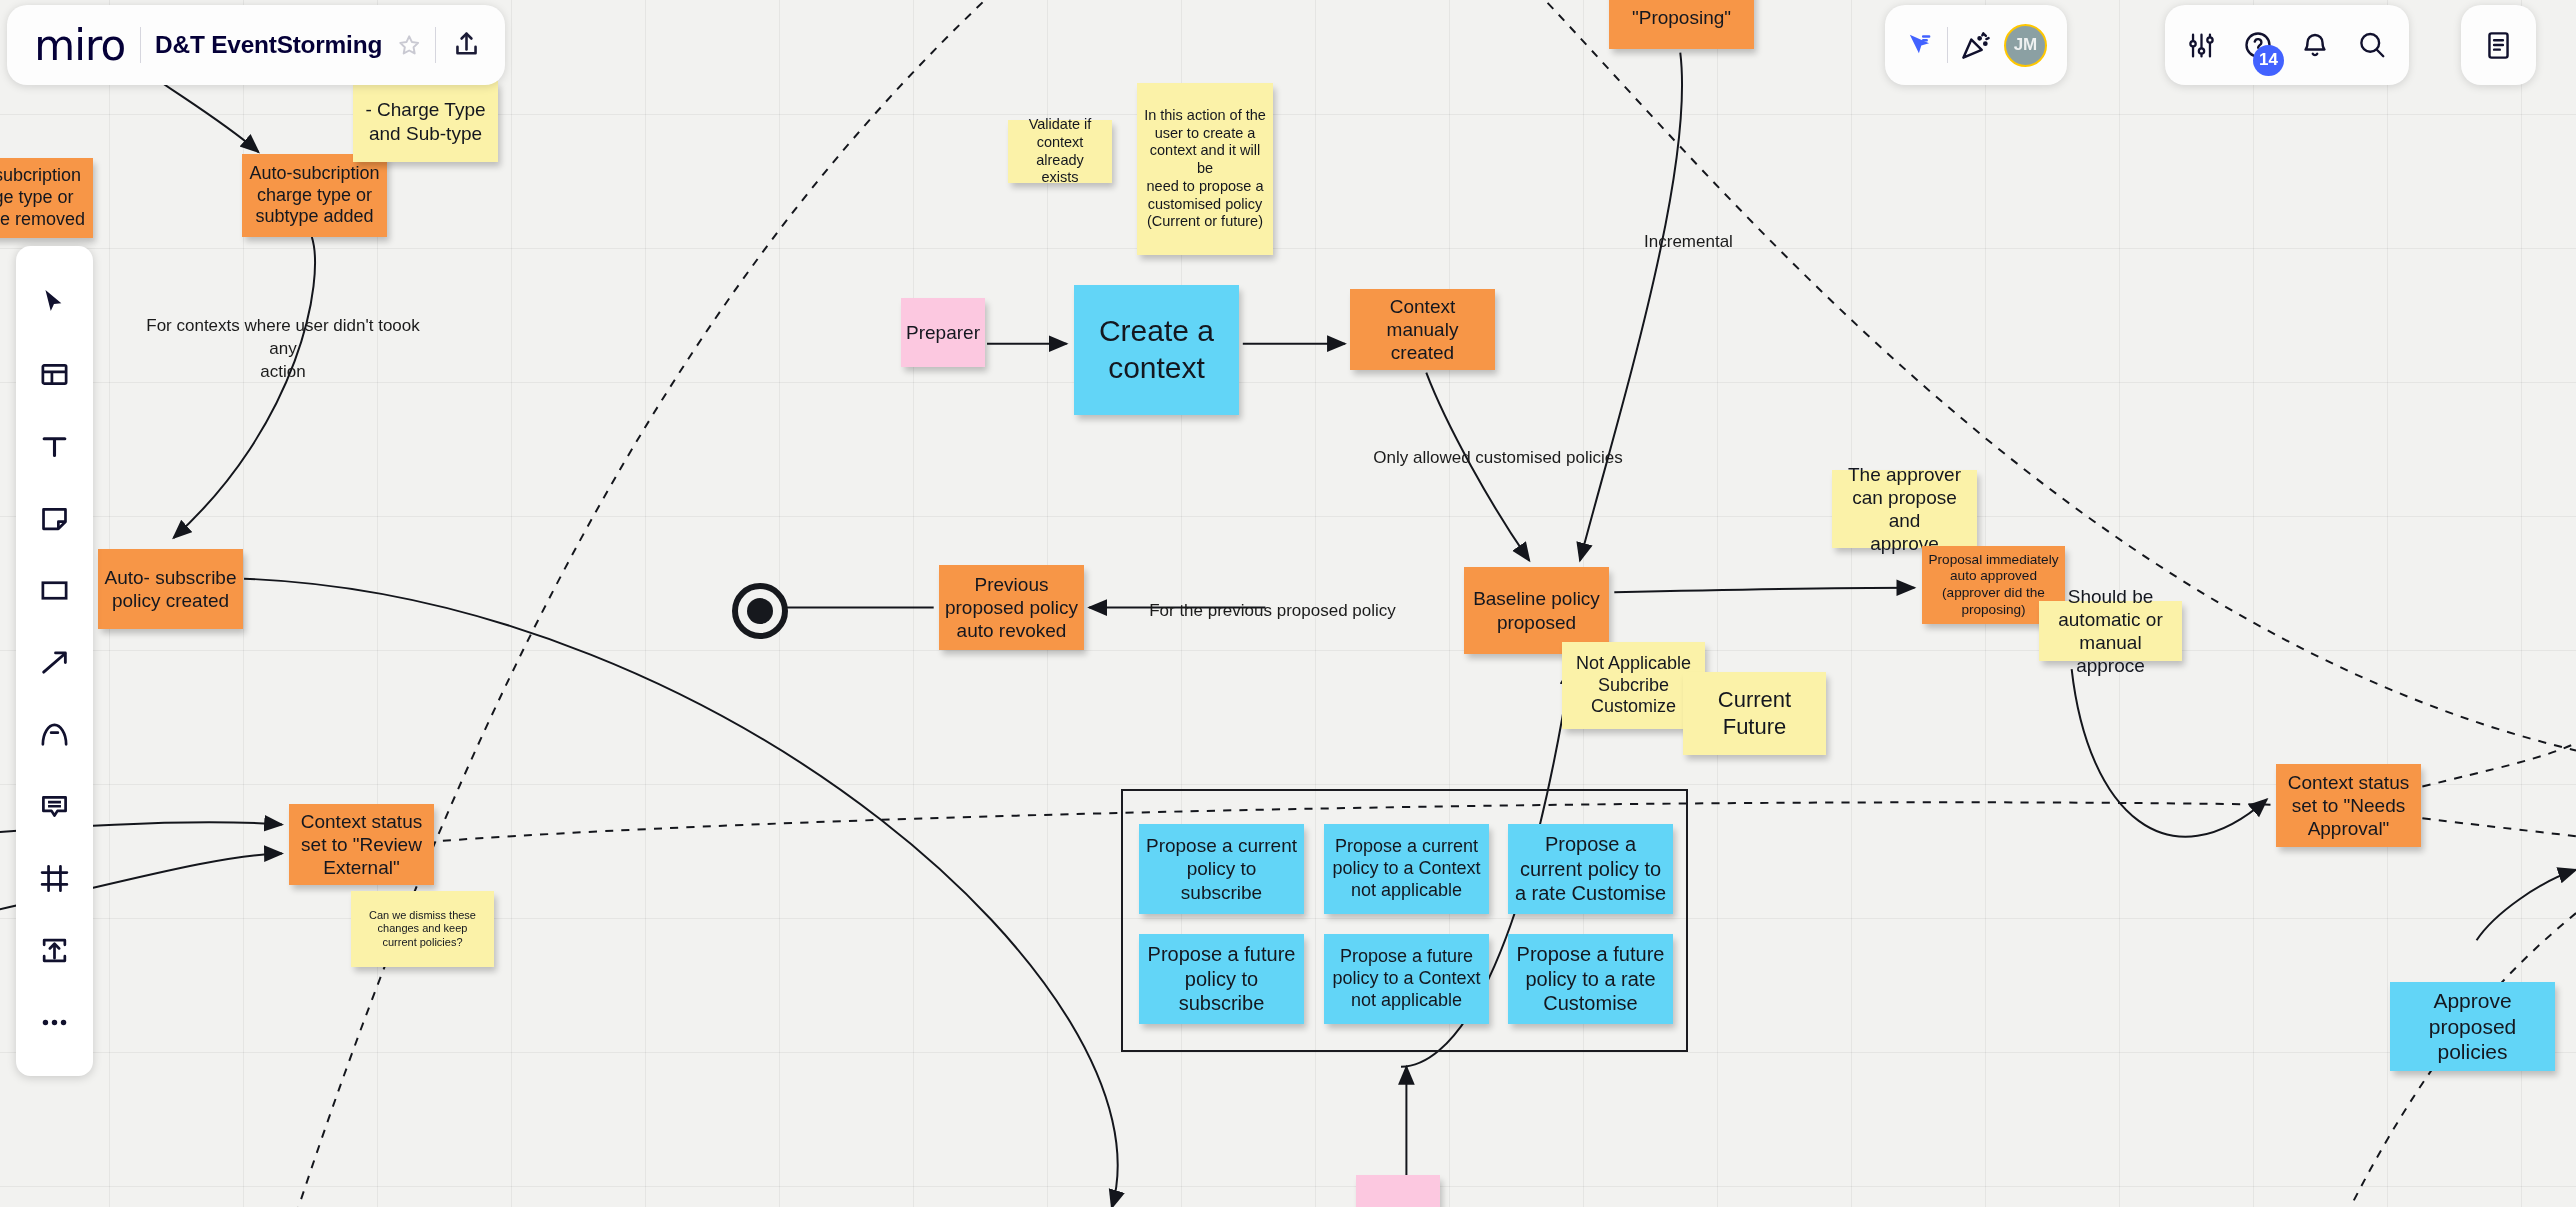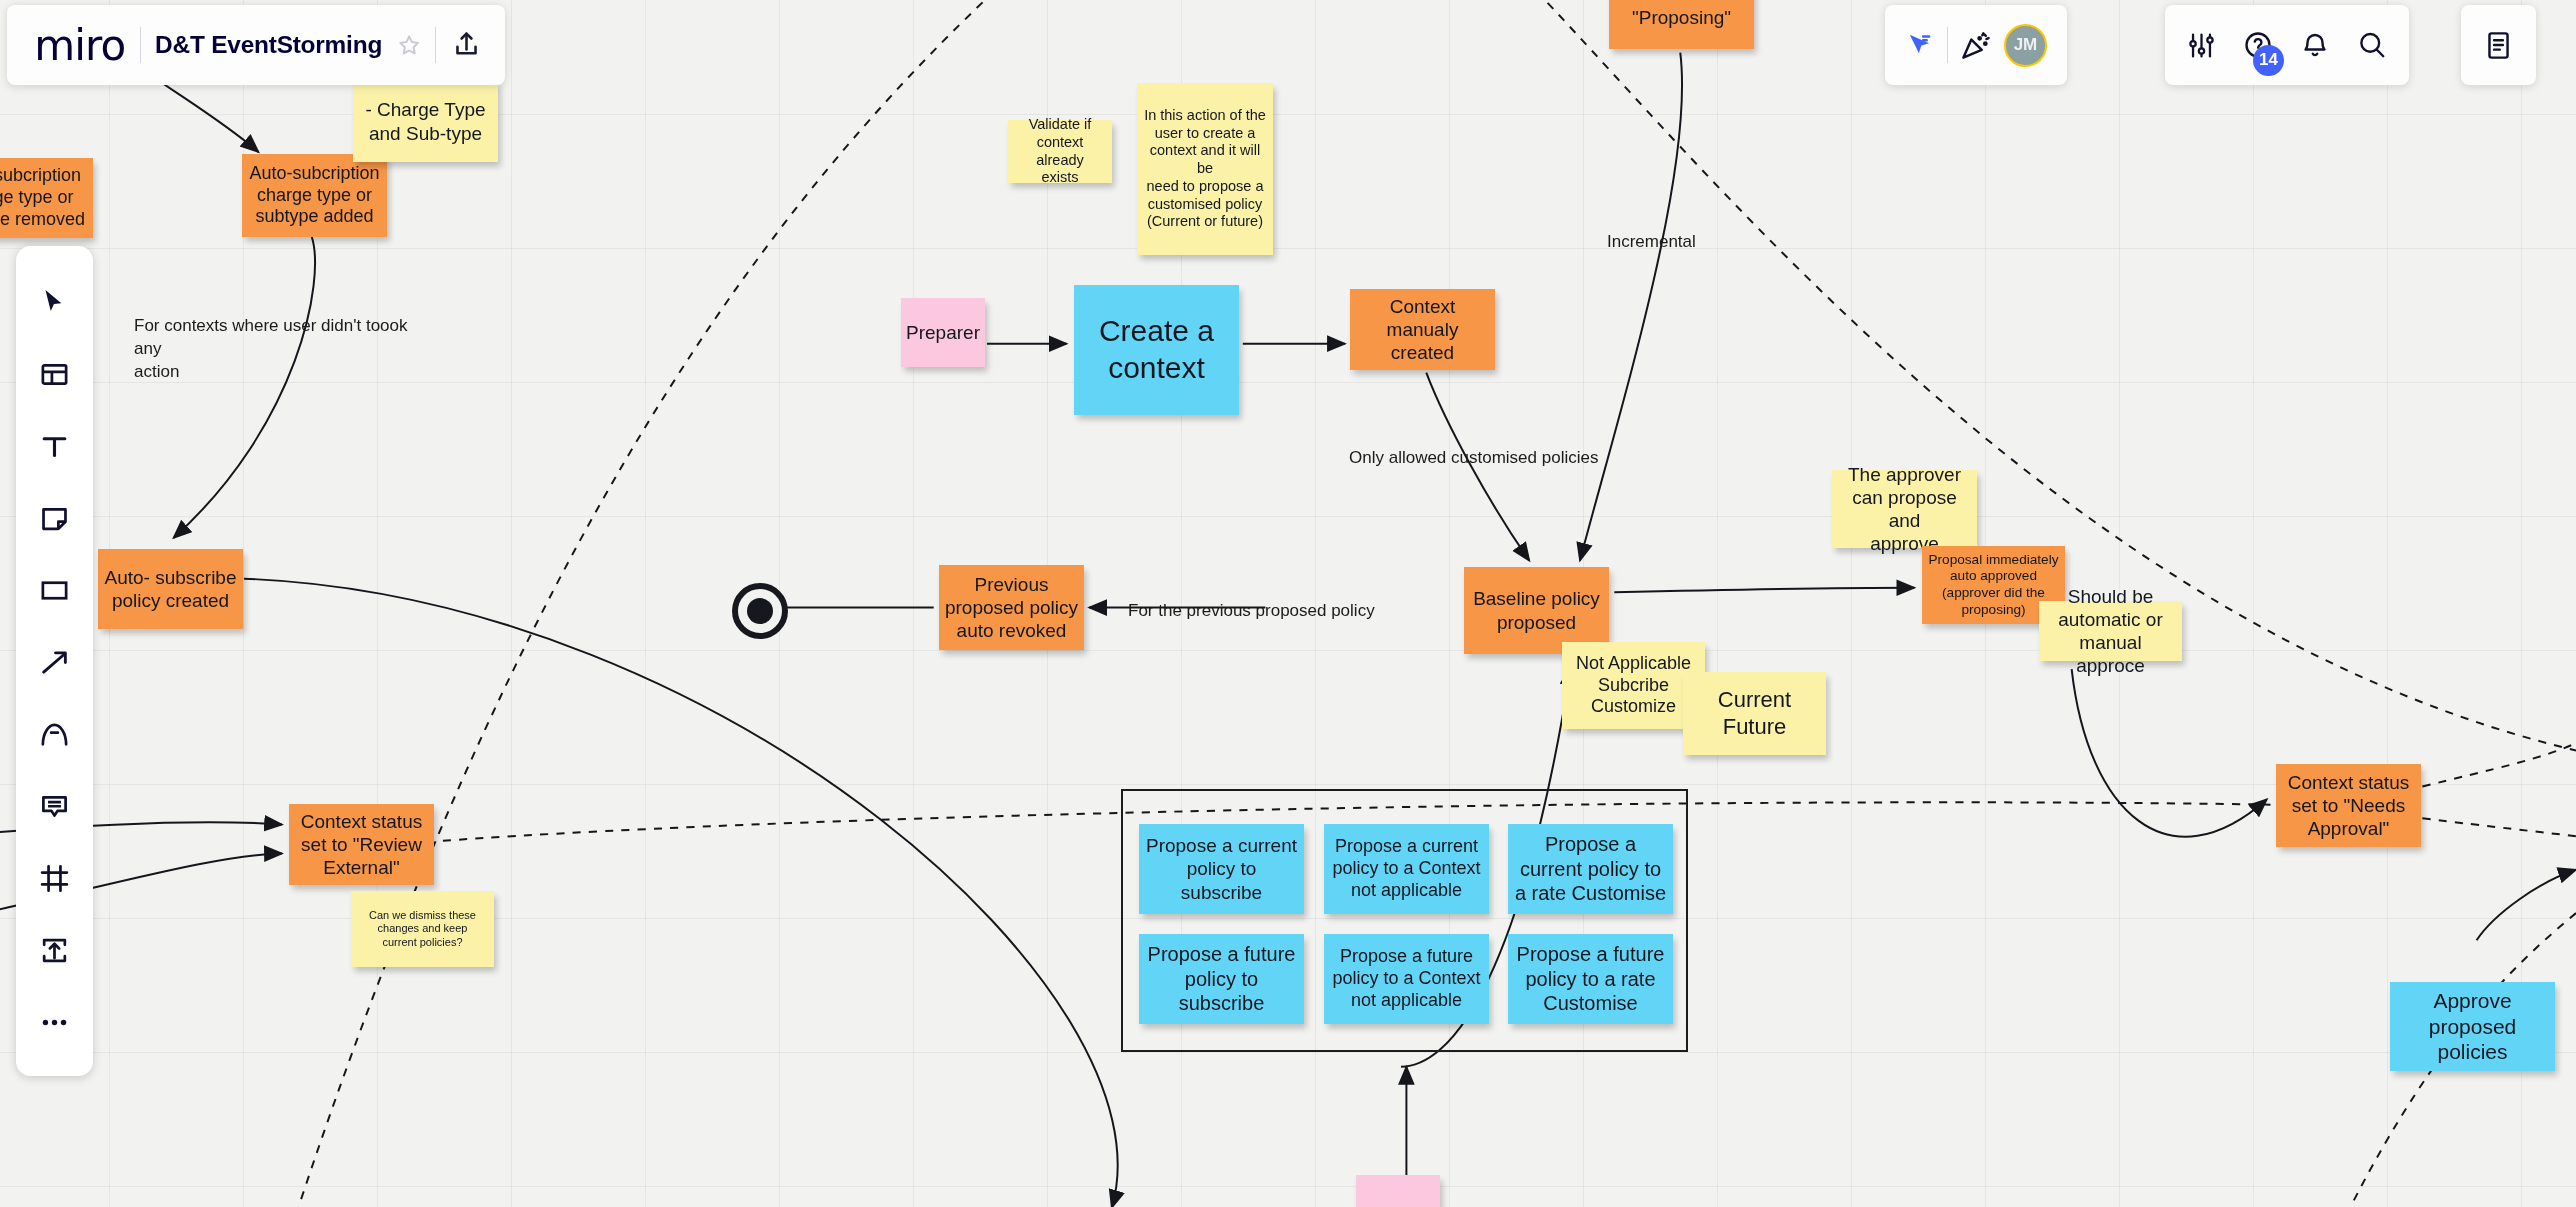--- a/index.html
+++ b/index.html
@@ -40,20 +40,21 @@
   .note.pink   { background: #fcc8e0; }
 
   
   .lbl {
     position: absolute;
     color: #1b1b1b;
     font-size: 17px;
     line-height: 1.35;
     font-family: "Liberation Sans", sans-serif;
     white-space: pre-line;
+    text-align: center;
   }
 
   
   .frame {
     position: absolute;
     border: 2.7px solid #1b1b20;
     background: transparent;
   }
 
   
@@ -68,21 +69,21 @@
     content: "";
     width: 60%; height: 60%;
     border-radius: 50%;
     background: #16181d;
   }
 
   
   .hdr-card {
     position: absolute;
     background: #fdfdfd;
-    border-radius: 8px;
+    border-radius: 20px;
     box-shadow: 0 1.8px 8.1px rgba(0,0,0,0.13);
     display: flex; align-items: center;
   }
   #hdr-left { left: 7.2px; top: 5.4px; height: 80px; padding: 0 23.5px 0 27px; gap: 14.5px; }
   .miro-logo {
     font-size: 42px; letter-spacing: -0.9px;
     color: #050038; font-weight: 400;
     font-family: "DejaVu Sans", sans-serif;
   }
   .vdiv { width: 0.9px; height: 36px; background: #d6d6de; }

